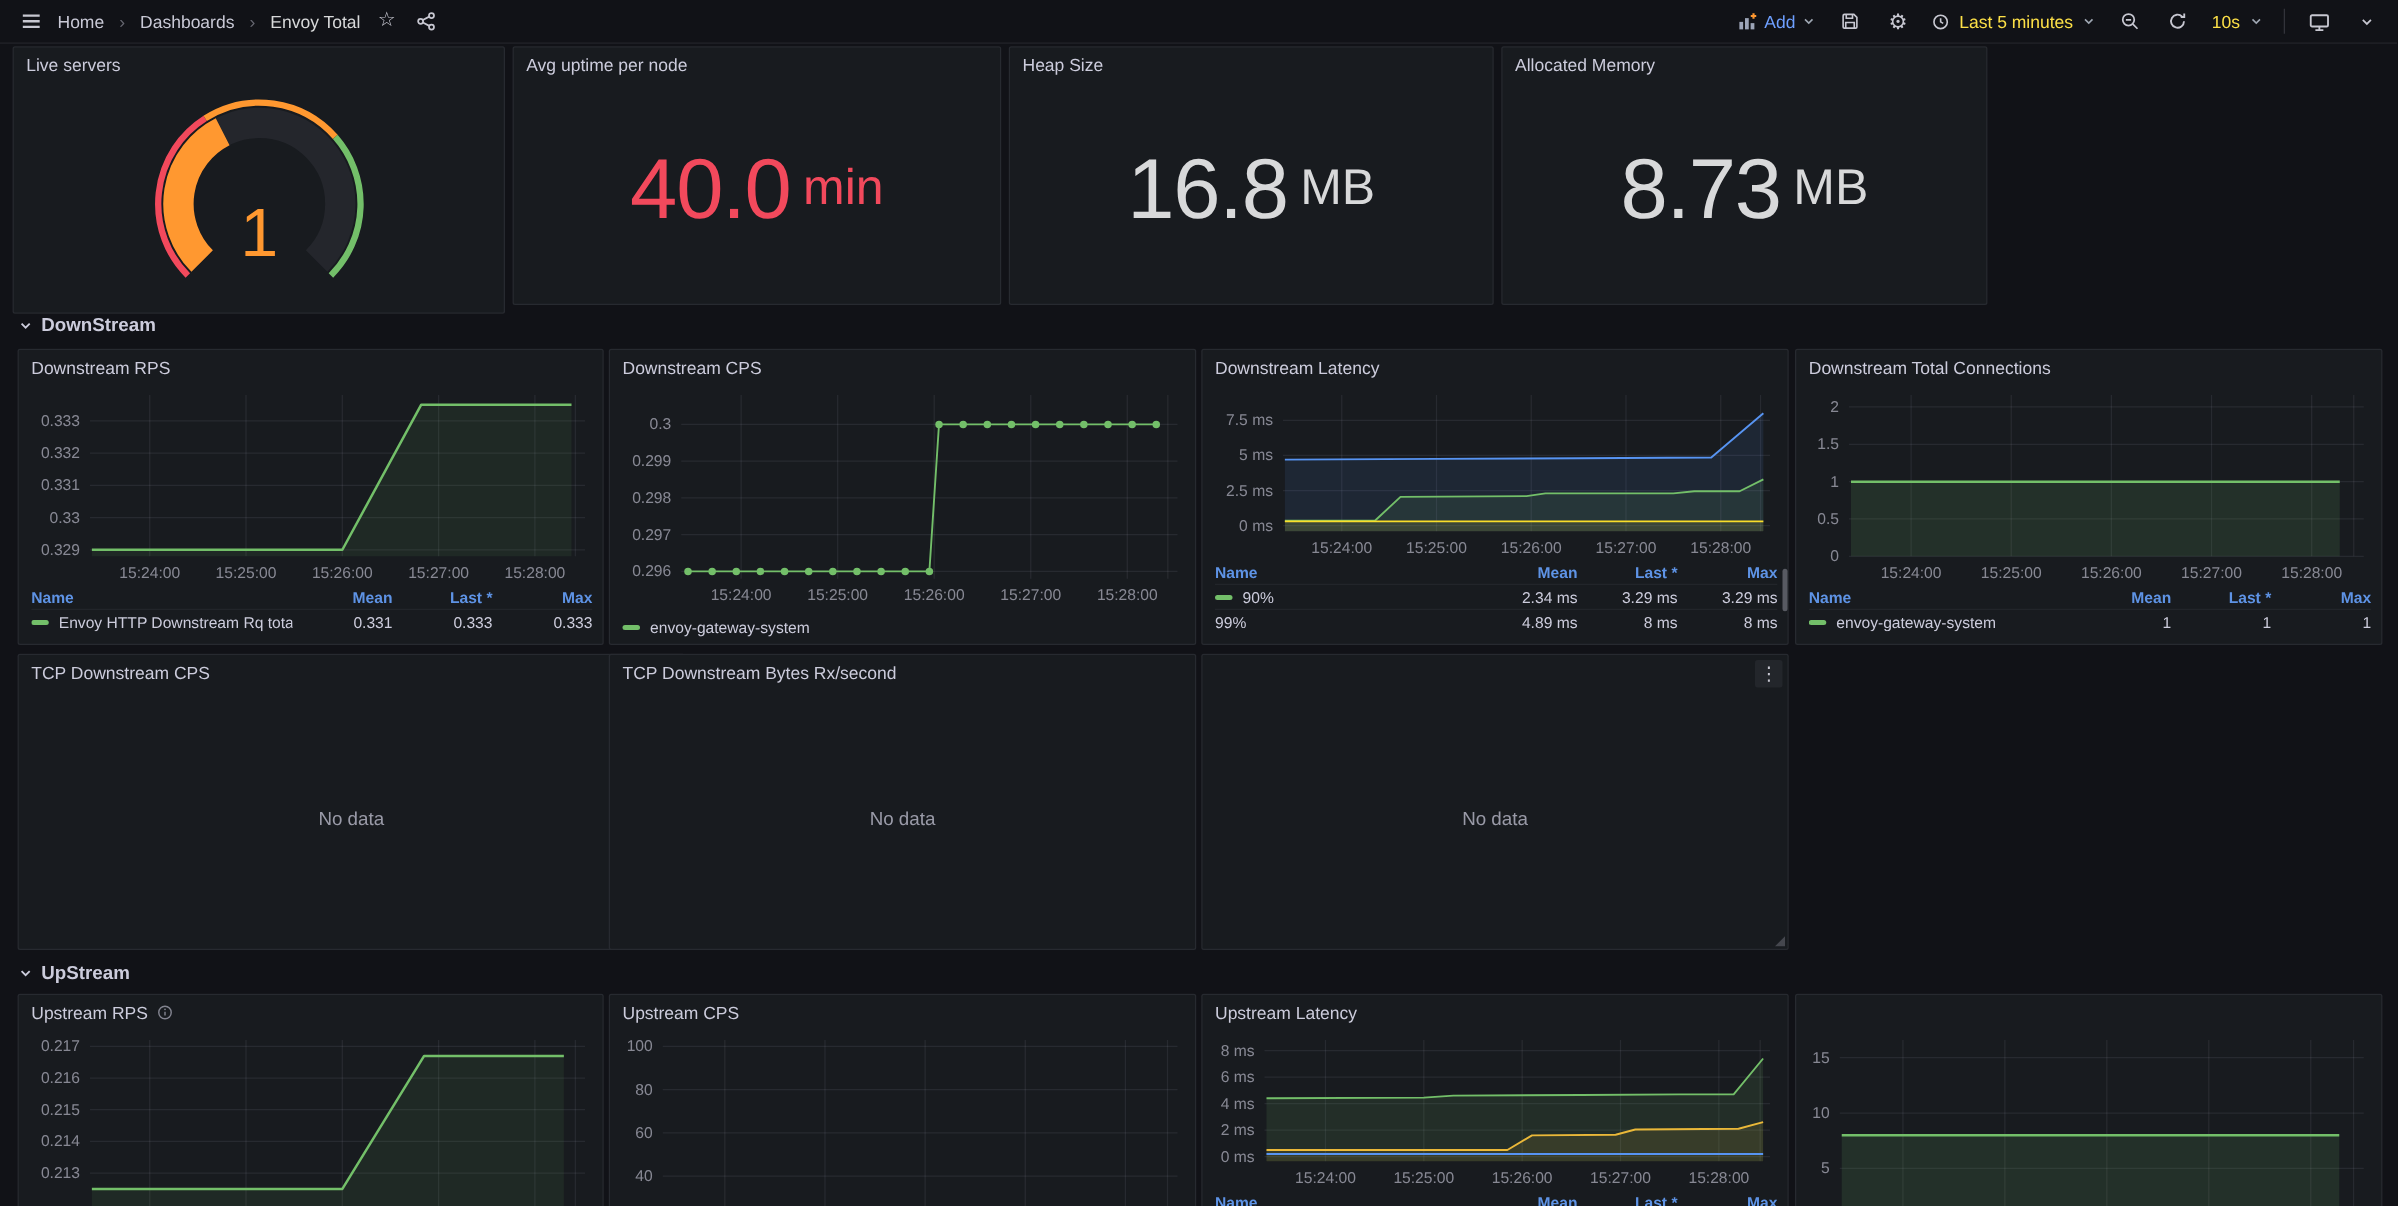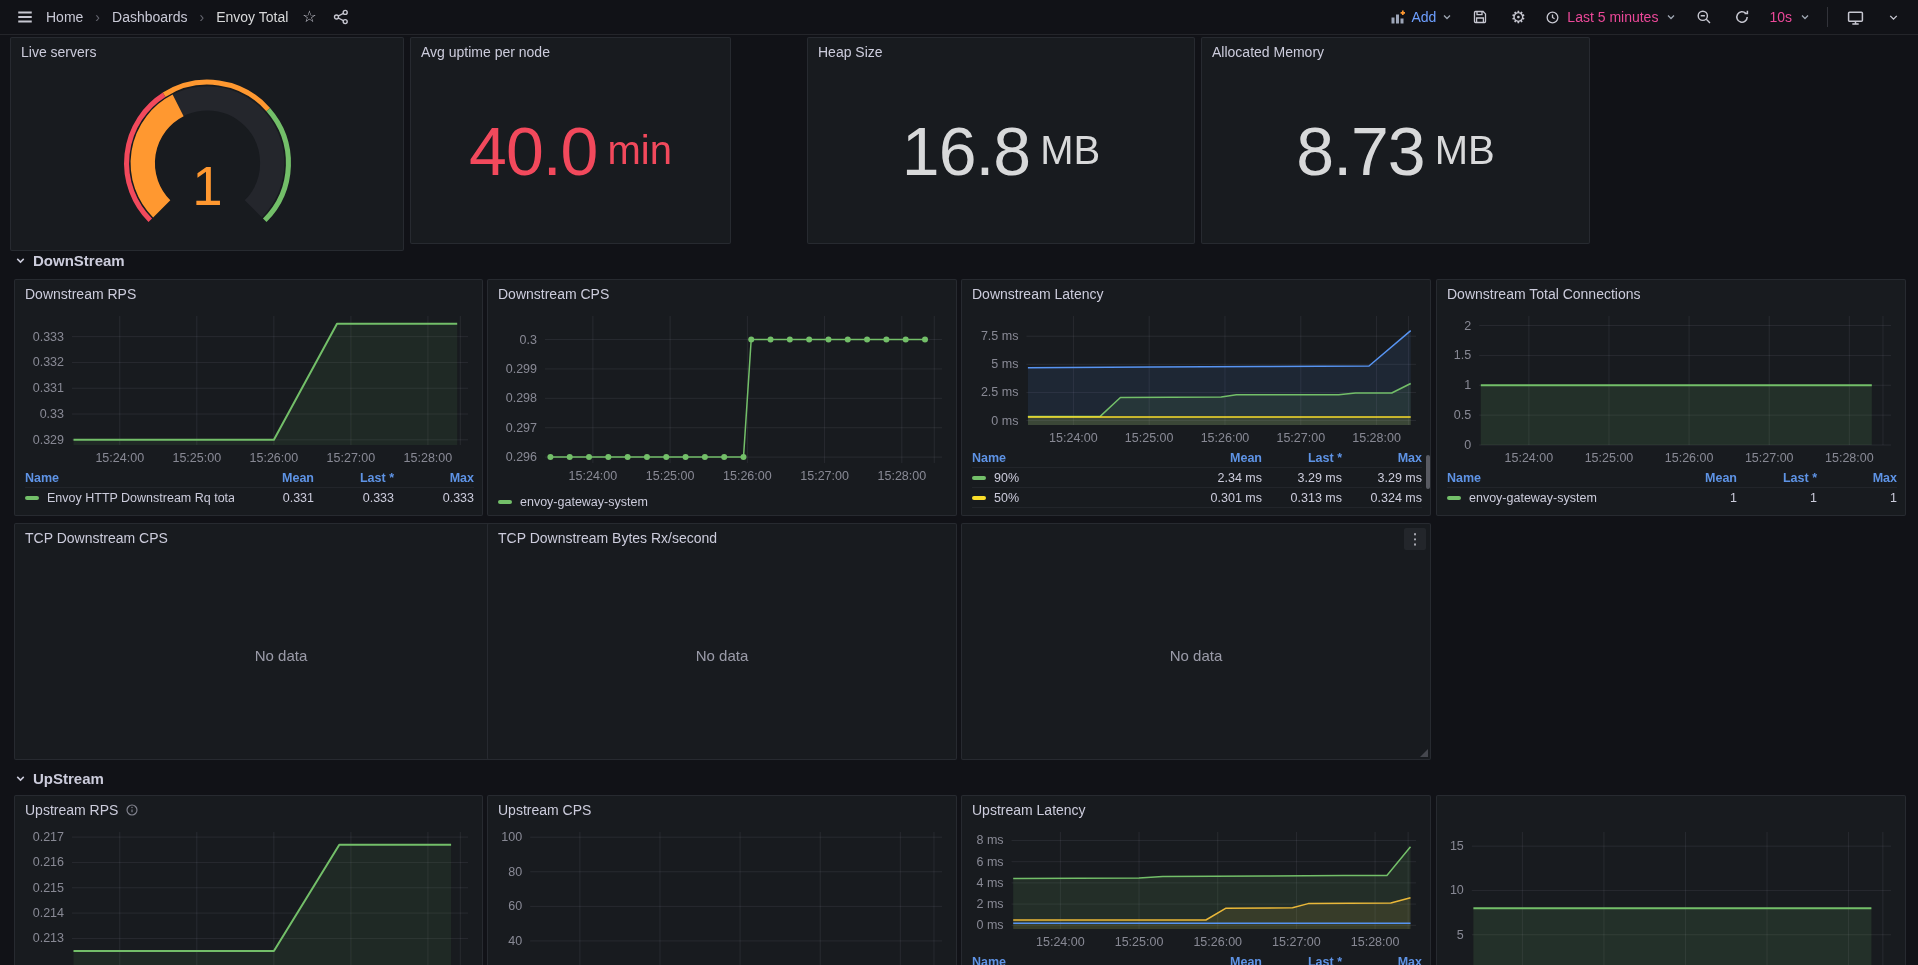--- a/index.html
+++ b/index.html
@@ -10,21 +10,21 @@
   .navbar{position:absolute;left:0;top:0;width:1918px;height:35px;display:flex;align-items:center;
           padding:0 14px;background:#111217;border-bottom:1px solid rgba(204,204,220,0.10);}
   .nav-left{display:flex;align-items:center;gap:10px;}
   .nav-right{margin-left:auto;display:flex;align-items:center;gap:16px;}
   .icon-btn{display:flex;align-items:center;justify-content:center;width:22px;height:22px;cursor:pointer;}
   .crumb{font-size:14px;color:#c9c9d6;cursor:pointer;}
   .crumb.last{color:#d8d9da;}
   .crumb-sep{color:rgba(204,204,220,0.45);font-size:14px;margin:0 2px;}
   .add-group{display:flex;align-items:center;gap:5px;cursor:pointer;}
   .add-label{font-size:14px;font-weight:500;}
-  .time-group{display:flex;align-items:center;gap:7px;cursor:pointer;font-size:14px;color:#ec4899;}
+  .time-group{display:flex;align-items:center;gap:7px;cursor:pointer;font-size:14px;color:#fde047;}
   .divider{width:1px;height:20px;background:rgba(204,204,220,0.18);}
   .uni-icon{font-size:17px;line-height:1;color:#c7c7d1;}
   
   .panel{position:absolute;background:#181b1f;border:1px solid rgba(204,204,220,0.09);border-radius:2px;}
   .p-head{height:28px;display:flex;align-items:center;padding:0 10px;gap:7px;}
   .p-title{font-size:14px;font-weight:500;color:#ccccdc;white-space:nowrap;}
   .section-head{position:absolute;display:flex;align-items:center;gap:6px;cursor:pointer;}
   .section-title{font-size:15px;font-weight:700;color:#ccccdc;}
   .chart{position:absolute;left:4px;right:4px;}
   .nodata{position:absolute;left:0;right:0;top:28px;bottom:0;display:flex;align-items:center;justify-content:center;
@@ -149,21 +149,21 @@
         <path d="M54.75 137.25 A64 64 0 1 1 145.25 137.25" fill="none" stroke-width="24" stroke="#24262c"></path>
         <path d="M54.75 137.25 A64 64 0 0 1 70.95 34.98" fill="none" stroke-width="24" stroke="#FF9830"></path>
         <path d="M43.43 148.57 A80 80 0 0 1 57.14 24.46" fill="none" stroke-width="5" stroke="#F2495C"></path>
         <path d="M57.14 24.46 A80 80 0 0 1 160.01 39.10" fill="none" stroke-width="5" stroke="#FF9830"></path>
         <path d="M160.01 39.10 A80 80 0 0 1 156.57 148.57" fill="none" stroke-width="5" stroke="#73BF69"></path>
         <text x="100" y="133" text-anchor="middle" font-size="54" font-weight="500" fill="#FF9830">1</text>
       </svg>
     </div>
   </div>
 
-  <div class="panel" style="left:410px;top:37px;width:321px;height:207px;">
+  <div class="panel" style="left:410px;top:37px;width:391px;height:207px;">
     <div class="p-head">
       <span class="p-title">Avg uptime per node</span>
     </div>
     <div class="stat-body">
       <span class="stat-value" style="color: rgb(242, 73, 92);">40.0</span>
       <span class="stat-unit" style="color: rgb(242, 73, 92);">min</span>
     </div>
   </div>
 
   <div class="panel" style="left:807px;top:37px;width:388px;height:207px;">
@@ -361,29 +361,20 @@
           <span class="lg-name">
             <span class="lg-swatch" style="background: rgb(115, 191, 105);"></span>
             <span class="">90%</span>
           </span>
           <span class="lg-val">2.34 ms</span>
           <span class="lg-val">3.29 ms</span>
           <span class="lg-val">3.29 ms</span>
         </div>
         <div class="lg-row">
           <span class="lg-name">
-            <span class="lg-swatch" style="background: rgb(250, 222, 42);"></span>
-            <span class="">50%</span>
-          </span>
-          <span class="lg-val">0.301 ms</span>
-          <span class="lg-val">0.313 ms</span>
-          <span class="lg-val">0.324 ms</span>
-        </div>
-        <div class="lg-row">
-          <span class="lg-name">
             <span class="">99%</span>
           </span>
           <span class="lg-val">4.89 ms</span>
           <span class="lg-val">8 ms</span>
           <span class="lg-val">8 ms</span>
         </div>
       </div>
     <div class="scroll-thumb" style="top:auto;bottom:26px;"></div>
   </div>
 

